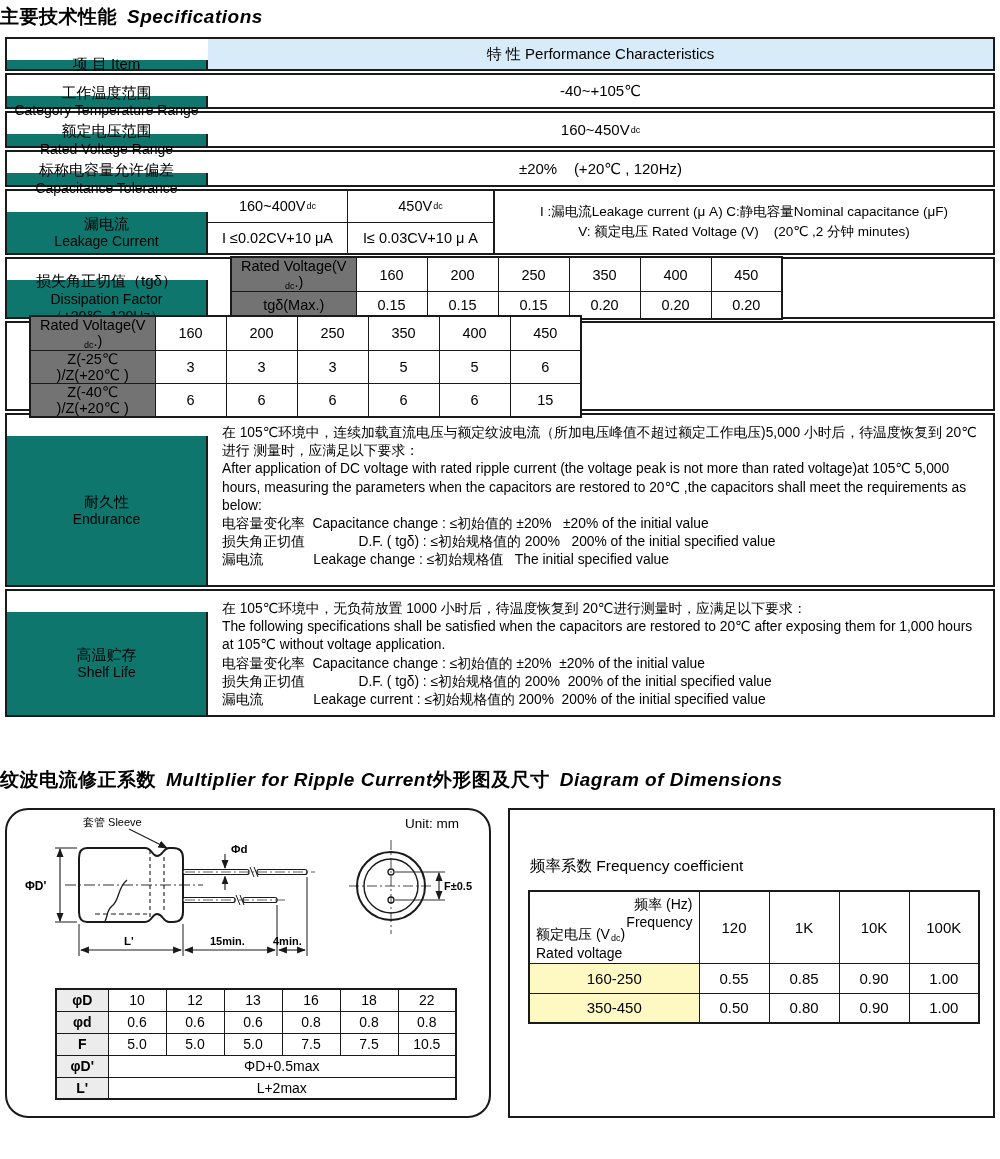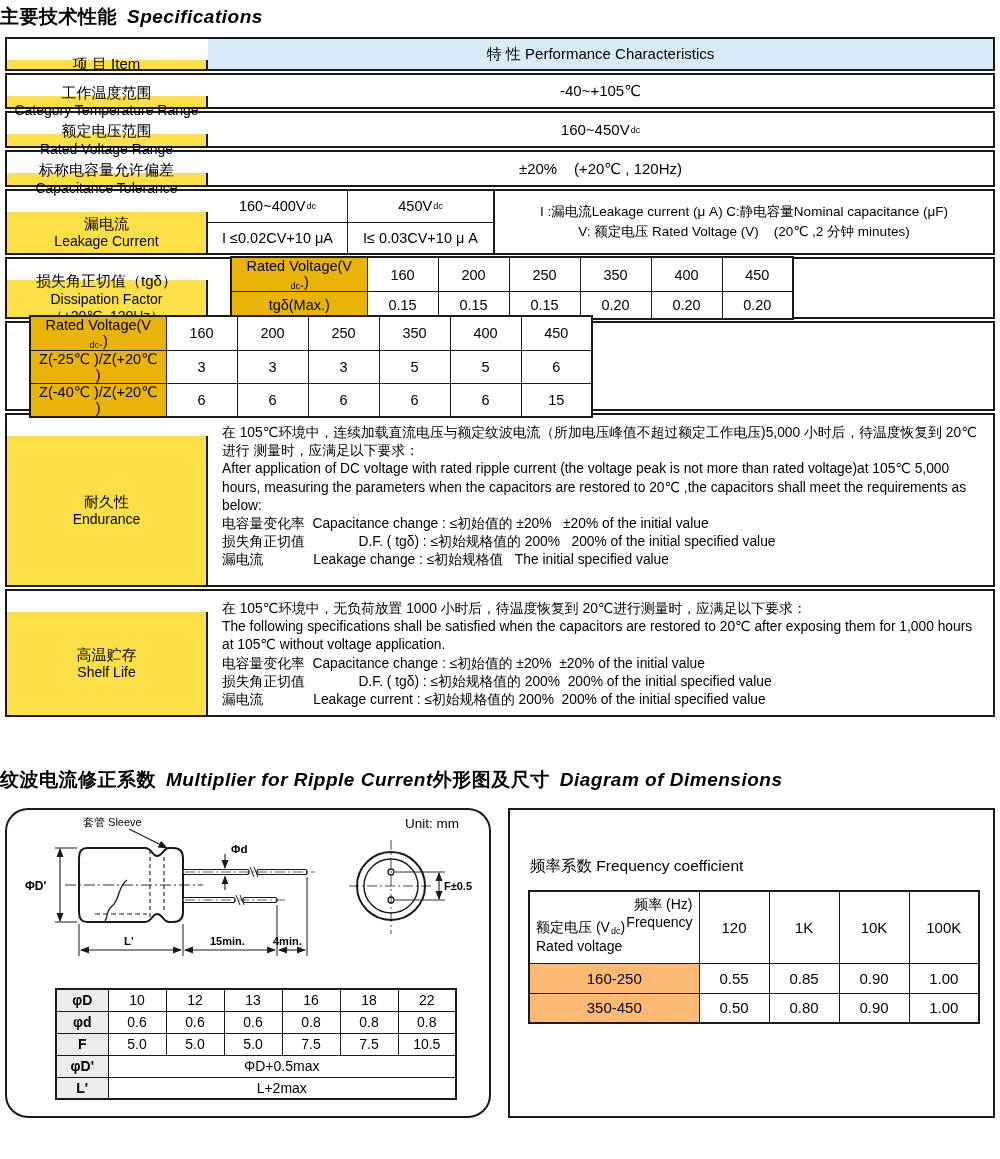--- a/index.html
+++ b/index.html
@@ -10,21 +10,21 @@
   .page { width:1000px; height:1159px; position:relative; padding-top:4px; }
 
   
   .sec-title { font-size:19px; font-weight:bold; padding-left:0; letter-spacing:0.5px; }
   .sec-title .en { font-style:italic; margin-left:10px; }
 
   
   .spec { margin:7px 5px 0 5px; }
   .srow { display:flex; border:2px solid #1a1a1a; margin-bottom:2px; background:#fff; align-items:stretch; }
   .lcell {
-    flex:0 0 201px; width:201px; background:#fde047; border-right:2px solid #1a1a1a;
+    flex:0 0 201px; width:201px; background:#0f766e; border-right:2px solid #1a1a1a;
     display:flex; flex-direction:column; justify-content:center;
     text-align:center; line-height:1.22; padding:2px 2px;margin-top:21px;
   }
   .lcell .cn { font-size:15px; }
   .lcell .en { font-size:14px; }
   .rcell { flex:1; display:flex; align-items:center; justify-content:center; font-size:15px; }
   .hdr .lcell { border-right-color:#1a1a1a; }
   .hdr .rcell { background:#d7ecf8; font-size:15px; }
   sub.vdc { font-size:9px; vertical-align:-2px; margin-left:1px; }
   .preline { white-space:pre-wrap; }
@@ -36,21 +36,21 @@
   .lk-r.top { border-bottom:1px solid #1a1a1a; }
   .lk-c { display:flex; align-items:center; justify-content:center; font-size:14.5px; }
   .lk-c1 { flex:0 0 140px; border-right:1px solid #1a1a1a; }
   .lk-c2 { flex:1; }
   .lk-note { flex:1; display:flex; flex-direction:column; align-items:center; justify-content:center; font-size:13.5px; line-height:1.5; text-align:center; }
 
   
   .mini-host { justify-content:flex-start; padding-left:22px; }
   table.mini { border-collapse:collapse; border:2px solid #1a1a1a; }
   table.mini td { border:1px solid #1a1a1a; text-align:center; font-size:14.5px; height:27px; background:#fff; padding:0 4px; }
-  table.mini td.lab { width:136px; background:#eab308; }
+  table.mini td.lab { width:125px; background:#737373; }
   table.mini td.val { width:71px; }
 
   
   .txt-host { display:block; padding:9px 12px 6px 14px; font-size:13.8px; line-height:1.32; }
   .txt-host div { white-space:pre-wrap; }
 
   
   .sec2-titles { display:flex; margin-top:50px; }
   .sec2-titles .t-left { width:502px; }
   .sec2-boxes { display:flex; margin-top:15px; padding:0 5px; }
@@ -68,22 +68,22 @@
   
   .freq-sub { font-size:15.5px; margin-left:2px; }
   table.freq { border-collapse:collapse; border:2px solid #1a1a1a; margin-top:13px; }
   table.freq td { border:1px solid #1a1a1a; text-align:center; font-size:15px; background:#fff; }
   table.freq td.fhead { width:70px; height:72px; }
   td.corner {
     width:170px; background:#e9e9e9; position:relative; height:72px;
     background-image:linear-gradient(to bottom right, transparent calc(50% - 1px), #1a1a1a calc(50% - 1px), #1a1a1a calc(50% + 1px), transparent calc(50% + 1px));
   }
   .corner .top { position:absolute; top:3px; right:6px; text-align:right; font-size:14px; line-height:1.3; }
-  .corner .bot { position:absolute; bottom:7px; left:6px; text-align:left; font-size:14px; line-height:1.3; }
-  table.freq td.rlab { background:#fdba74; height:30px; }
+  .corner .bot { position:absolute; bottom:0; left:6px; text-align:left; font-size:14px; line-height:1.3; }
+  table.freq td.rlab { background:#fef9c3; height:30px; }
   table.freq td.rval { height:30px; }
 </style>
 </head>
 <body>
 
 <div class="page">
 
   <div class="sec-title">
     <span>主要技术性能</span><span class="en">Specifications</span>
   </div>

